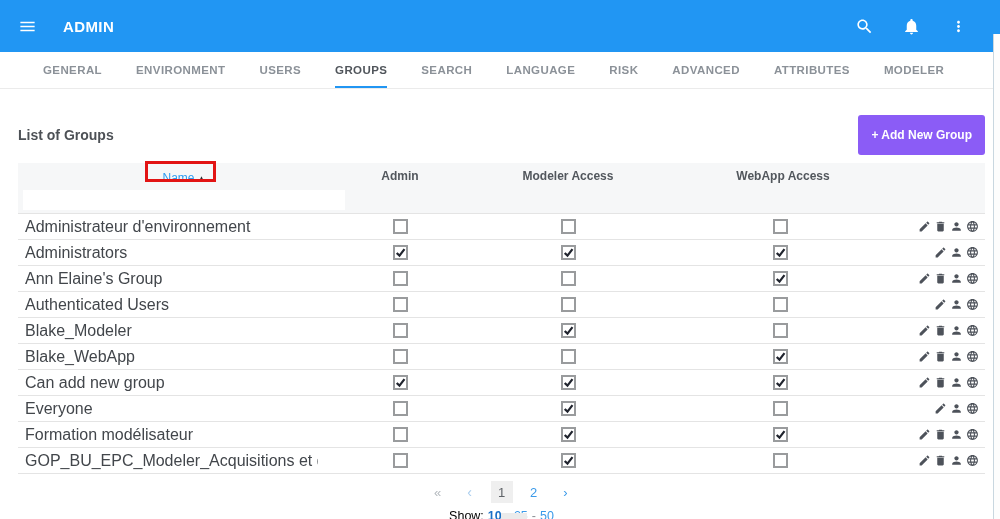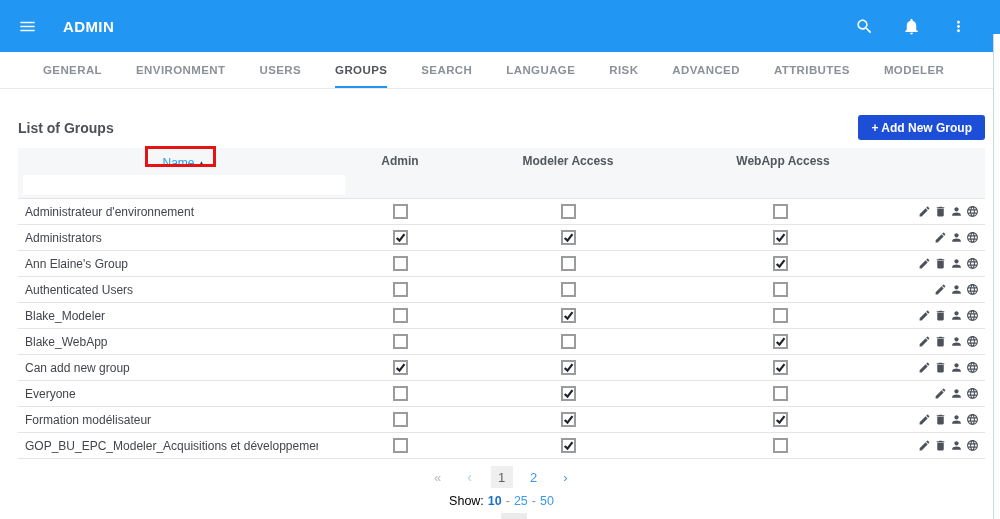--- a/index.html
+++ b/index.html
@@ -18,31 +18,31 @@
   
   .scroll-gutter { position:absolute; top:34px; right:0; bottom:0; width:7px; background:#fdfdfd; border-left:1px solid #c9d7e0; }
   
   .tabs { display:flex; gap:34px; padding-left:43px; height:37px; align-items:stretch; border-bottom:1px solid #ebebeb; background:#fff; }
   .tab { font-size:11.5px; font-weight:700; letter-spacing:.4px; color:#8b9198; display:flex; align-items:center; border-bottom:2px solid transparent; padding-top:2px; cursor:pointer; }
   .tab.active { color:#50555b; border-bottom-color:#2196F3; }
   
   .content { margin:0 15px 0 18px; }
   .page-head { display:flex; justify-content:space-between; align-items:center; margin-top:26px; margin-bottom:8px; }
   .page-title { font-size:14px; font-weight:700; color:#4d5156; }
-  .add-btn { background:#1d4ed8; color:#fff; border:none; border-radius:3px; font-family:inherit; font-size:12px; font-weight:700; padding:6px 13px; height:25px; cursor:pointer; }
+  .add-btn { background:#8b5cf6; color:#fff; border:none; border-radius:3px; font-family:inherit; font-size:12px; font-weight:700; padding:6px 13px; height:40px; cursor:pointer; }
   
   .thead { position:relative; height:50px; background:#f6f7f8; }
   .col-label { position:absolute; top:0; height:25px; line-height:27px; font-size:12px; font-weight:700; color:#52575d; transform:translateX(-50%); white-space:nowrap; }
   .name-head { position:absolute; left:5px; top:0; width:322px; height:25px; line-height:27px; text-align:center; cursor:pointer; }
   .name-head .name-lbl { color:#2e9bf0; font-size:12px; font-weight:400; }
   .sort-arrow { color:#2b2e33; font-size:8px; margin-left:3px; vertical-align:1px; }
   .name-filter { position:absolute; left:5px; top:27px; width:322px; height:20px; border:none; background:#fff; font-family:inherit; font-size:12px; padding:0 6px; outline:none; }
   .annotation-box { position:absolute; left:127px; top:-2px; width:71px; height:21px; border:3px solid #e21414; pointer-events:none; }
   .tbody { border-bottom:1px solid #e4e4e4; }
-  .row { display:flex; height:26px; align-items:center; border-top:1px solid #e4e4e4; font-size:12px; color:#42464b; }
+  .row { display:flex; height:26px; align-items:center; border-top:1px solid #e4e4e4; font-size:16px; color:#42464b; }
   .c-name { width:300px; padding-left:7px; white-space:nowrap; overflow:hidden; }
   .c-admin { width:165px; display:flex; justify-content:center; }
   .c-modeler { width:170px; display:flex; justify-content:center; }
   .c-webapp { width:255px; display:flex; justify-content:center; }
   .c-actions { flex:1; display:flex; justify-content:flex-end; align-items:center; gap:3px; padding-right:6px; }
   .c-actions svg { fill:#4d525a; cursor:pointer; display:block; }
   
   .cb { width:15px; height:15px; border:2px solid #999b9d; background:#fff; display:flex; align-items:center; justify-content:center; cursor:pointer; }
   .cb svg { display:none; }
   .cb.checked svg { display:block; }

